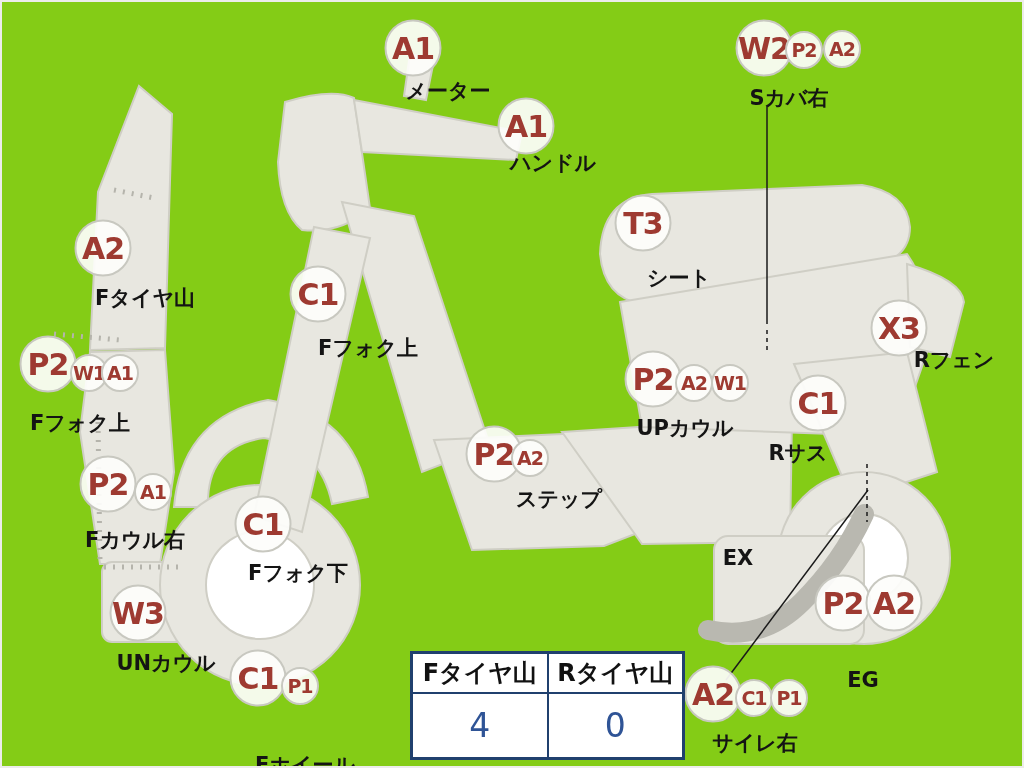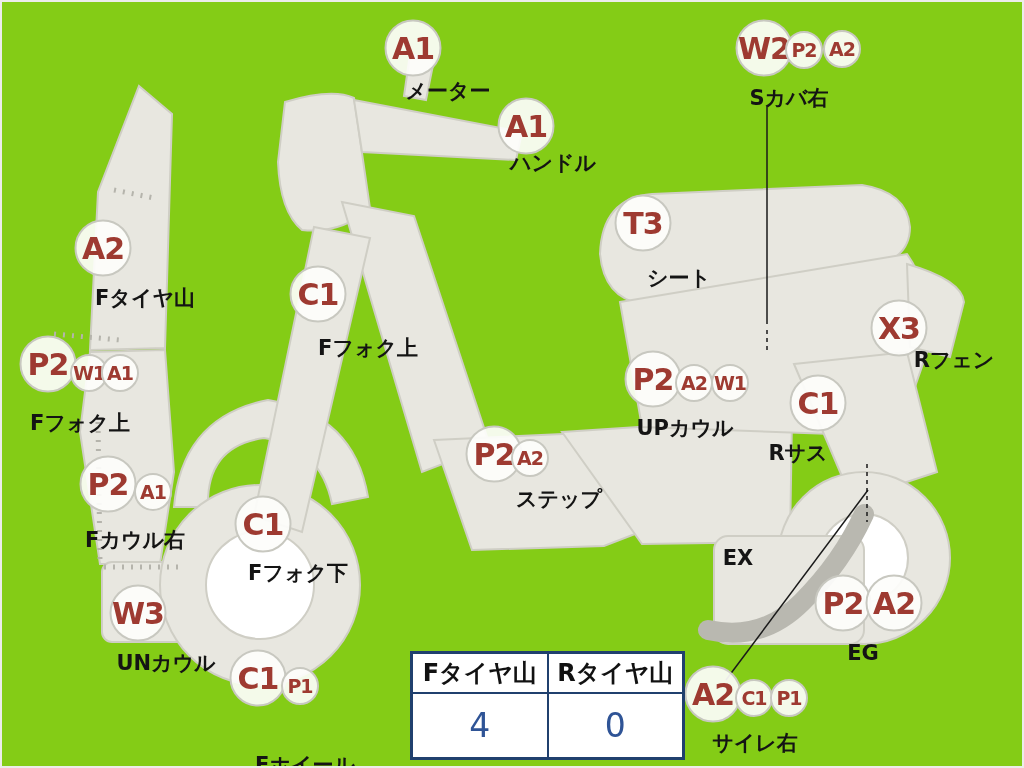--- a/index.html
+++ b/index.html
@@ -126,21 +126,21 @@
       <div class="code-circle large" style="left: 492px; top: 452px;">P2</div>
       <div class="code-circle small" style="left: 528px; top: 456px;">A2</div>
       <div class="marker-label" style="left: 521px; top: 497px; margin-left: 36px;">ステップ</div>
       <div class="code-circle large" style="left: 261px; top: 522px;">C1</div>
       <div class="marker-label" style="left: 296px; top: 571px;">Fフォク下</div>
       <div class="marker-label" style="left: 736px; top: 556px;">EX</div>
       <div class="code-circle large" style="left: 136px; top: 611px;">W3</div>
       <div class="marker-label" style="left: 164px; top: 661px; text-align: center;">UNカウル</div>
       <div class="code-circle large" style="left: 841px; top: 601px;">P2</div>
       <div class="code-circle large" style="left: 892px; top: 601px;">A2</div>
-      <div class="marker-label" style="left: 861px; top: 651px;">EG</div>
+      <div class="marker-label" style="left: 861px; top: 678px;">EG</div>
       <div class="code-circle large" style="left: 256px; top: 676px;">C1</div>
       <div class="code-circle small" style="left: 298px; top: 684px;">P1</div>
       <div class="marker-label" style="left: 303px; top: 721px; margin-top: 42px;">Fホイール</div>
       <div class="code-circle large" style="left: 711px; top: 692px;">A2</div>
       <div class="code-circle small" style="left: 752px; top: 696px;">C1</div>
       <div class="code-circle small" style="left: 787px; top: 696px;">P1</div>
       <div class="marker-label" style="left: 753px; top: 741px;">サイレ右</div>
     </div>
 
   <table class="tire-table">

